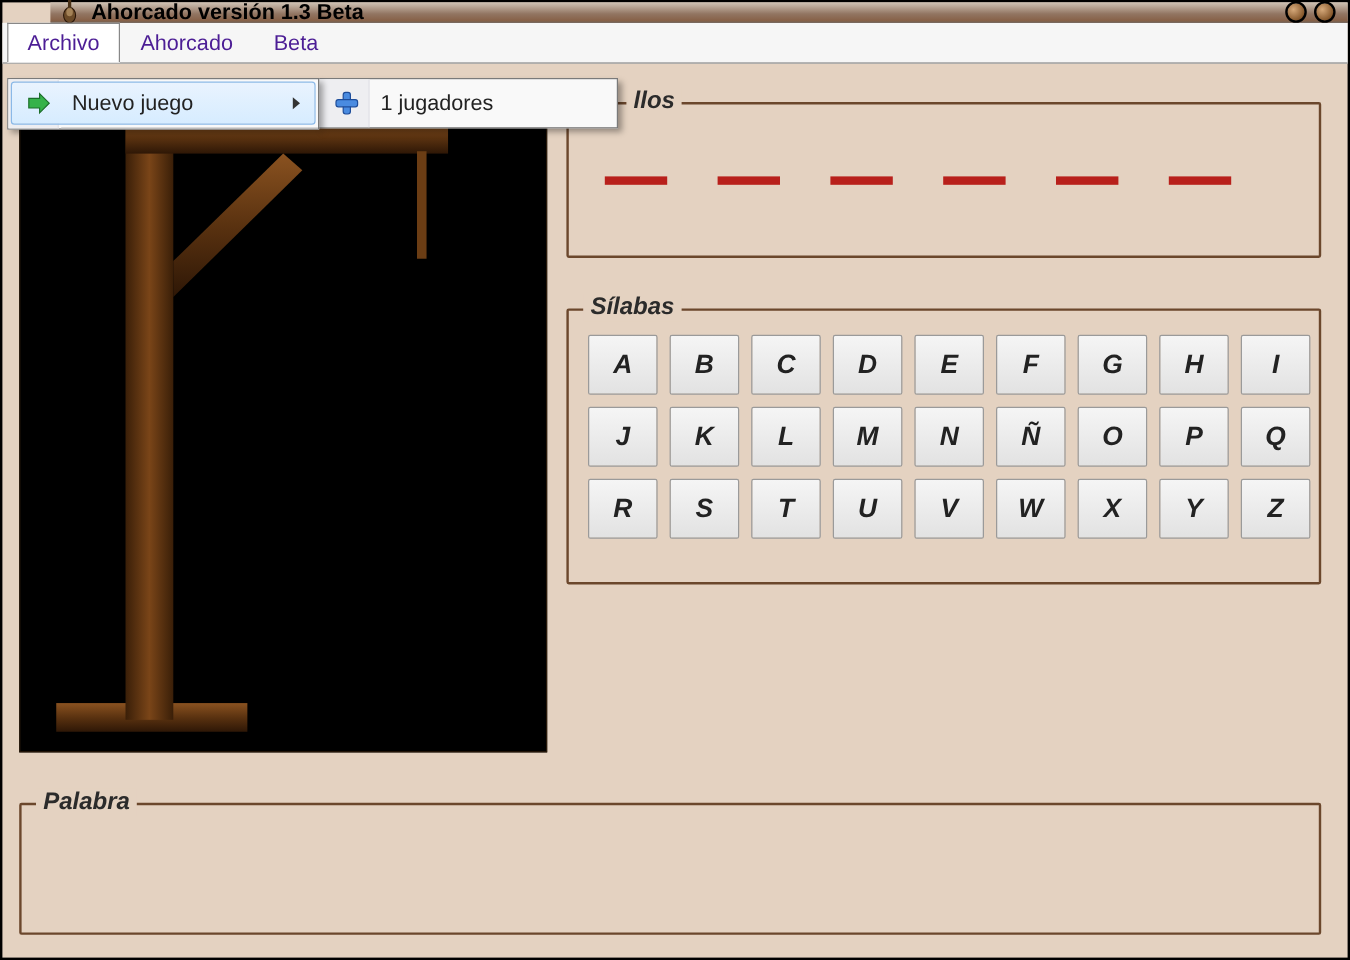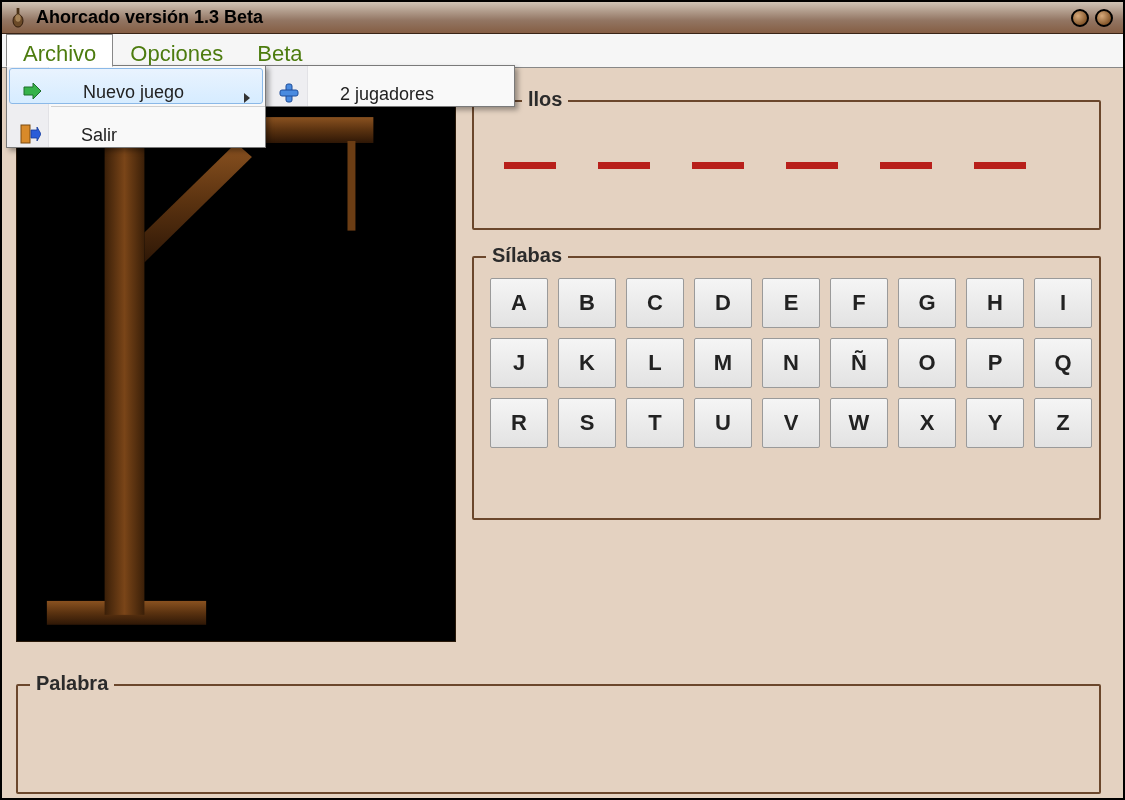--- a/index.html
+++ b/index.html
@@ -16,25 +16,26 @@
     position: relative;
     width: 1125px;
     height: 800px;
     background: #e4d2c1;
     border: 2px solid #000;
   }
   
   .titlebar {
     display: flex;
     align-items: center;
-    height: 32px;
+    height: 17px;
     background: linear-gradient(#d0c3b5, #927562 60%, #855e44);
     border-bottom: 1px solid #3a2416;
     padding: 0 6px;
     gap: 8px;
+    margin-left: 40px;
   }
   .title-icon {
     width: 20px; height: 20px;
     display: flex; align-items: center; justify-content: center;
   }
   .title-icon svg { width: 18px; height: 20px; }
   .title-text { color: #000; font-weight: 700; font-size: 18px; flex: 1; }
   .title-controls { display: flex; gap: 6px; padding-right: 4px; }
   .title-circle {
     width: 18px; height: 18px; border-radius: 50%;
@@ -45,22 +46,22 @@
   .menubar {
     display: flex;
     height: 34px;
     background: #f6f6f6;
     border-bottom: 1px solid #888;
     padding-left: 4px;
     align-items: stretch;
   }
   .menu-item {
     padding: 6px 16px 4px 16px;
-    font-size: 22px;
-    color: #4d7c0f;
+    font-size: 18px;
+    color: #4c1d95;
     cursor: default;
     border: 1px solid transparent;
   }
   .menu-item.active {
     background: #fff;
     border: 1px solid #888;
     border-bottom-color: #fff;
     position: relative;
     z-index: 30;
   }
@@ -74,23 +75,23 @@
     box-shadow: 3px 3px 5px rgba(0,0,0,0.35);
     z-index: 25;
   }
   .dd-gutter {
     position: absolute; left: 0; top: 0; bottom: 0; width: 42px;
     background: #eeeef1;
     border-right: 1px solid #e2e2e6;
   }
   .dd-item {
     position: relative;
-    display: flex; align-items: flex-end;
+    display: flex; align-items: center;
     height: 40px;
-    padding-left: 73px;
+    padding-left: 50px;
     font-size: 18px;
     color: #222;
     border: 1px solid transparent;
   }
   .dd-item.hover {
     background: linear-gradient(#e9f3fe, #d6ecff);
     border: 1px solid #8bb9e8;
     border-radius: 3px;
     margin: 2px;
     height: 36px;
@@ -132,38 +133,39 @@
     background: #000;
     border: 1px solid #2a1a0a;
   }
   .gallows svg { width: 100%; height: 100%; display:block; }
 
   
   .fset {
     position: absolute;
     border: 2px solid #6b472c;
     border-radius: 2px;
+    font-style: italic;
   }
   .fset .legend {
     position: absolute;
     top: -14px; left: 12px;
     background: #e4d2c1;
     padding: 0 6px;
     font-size: 20px;
     font-weight: 700;
     color: #2b2b2b;
     font-family: Arial, sans-serif;
   }
   .fset-fallos { left: 470px; top: 32px; right: 22px; height: 130px; }
   .fallos-dashes {
     display:flex; gap: 42px; padding: 60px 30px 0 30px;
   }
   .dash { width: 52px; height: 7px; background: #b8201b; }
 
-  .fset-silabas { left: 470px; top: 188px; right: 22px; height: 264px; }
+  .fset-silabas { left: 470px; top: 204px; right: 22px; height: 230px; }
   .letter-grid {
     display: grid;
     grid-template-columns: repeat(9, 58px);
     grid-auto-rows: 50px;
     gap: 10px;
     padding: 20px 16px 10px 16px;
   }
   .letter-btn {
     background: linear-gradient(#f5f5f5, #e2e2e2);
     border: 1px solid #9a9a9a;
@@ -196,57 +198,48 @@
     </span>
     <span class="title-text">Ahorcado versión 1.3 Beta</span>
     <div class="title-controls">
       <span class="title-circle"></span>
       <span class="title-circle"></span>
     </div>
   </div>
 
   <div class="menubar">
     <div class="menu-item active">Archivo</div>
-    <div class="menu-item">Opciones</div>
+    <div class="menu-item">Ahorcado</div>
     <div class="menu-item">Beta</div>
   </div>
 
   <div class="dropdown">
     <div class="dd-gutter"></div>
     <div class="dd-item hover">
       <span class="dd-icon icon-arrow">
         <svg viewBox="0 0 22 22">
             <polygon points="3,7 12,7 12,3 20,11 12,19 12,15 3,15" fill="#36b24a" stroke="#1c6e2a" stroke-width="1"></polygon>
           </svg>
       </span>
       <span>Nuevo juego</span>
       <span class="dd-arrow"></span>
     </div>
     <div class="dd-sep"></div>
-    <div class="dd-item">
-      <span class="dd-icon icon-exit">
-        <svg viewBox="0 0 22 22">
-          <rect x="2" y="2" width="9" height="18" fill="#d88a2a" stroke="#7a4a10"></rect>
-          <polygon points="12,7 18,7 18,4 22,11 18,18 18,15 12,15" fill="#2a5dd8" stroke="#143a9a" stroke-width="0.8"></polygon>
-        </svg>
-      </span>
-      <span>Salir</span>
-    </div>
   </div>
 
   <div class="submenu">
     <div class="dd-gutter"></div>
     <div class="dd-item">
       <span class="dd-icon icon-plus">
         <svg viewBox="0 0 22 22">
           <rect x="8" y="2" width="6" height="18" rx="2" fill="#4a8be0" stroke="#1e4d9a"></rect>
           <rect x="2" y="8" width="18" height="6" rx="2" fill="#4a8be0" stroke="#1e4d9a"></rect>
         </svg>
       </span>
-      <span>2 jugadores</span>
+      <span>1 jugadores</span>
     </div>
   </div>
 
   <div class="content">
 
     <div class="gallows">
       <svg viewBox="0 0 440 560">
         <defs>
           <linearGradient id="wood" x1="0" y1="0" x2="1" y2="0">
             <stop offset="0" stop-color="#3a1f08"></stop>

